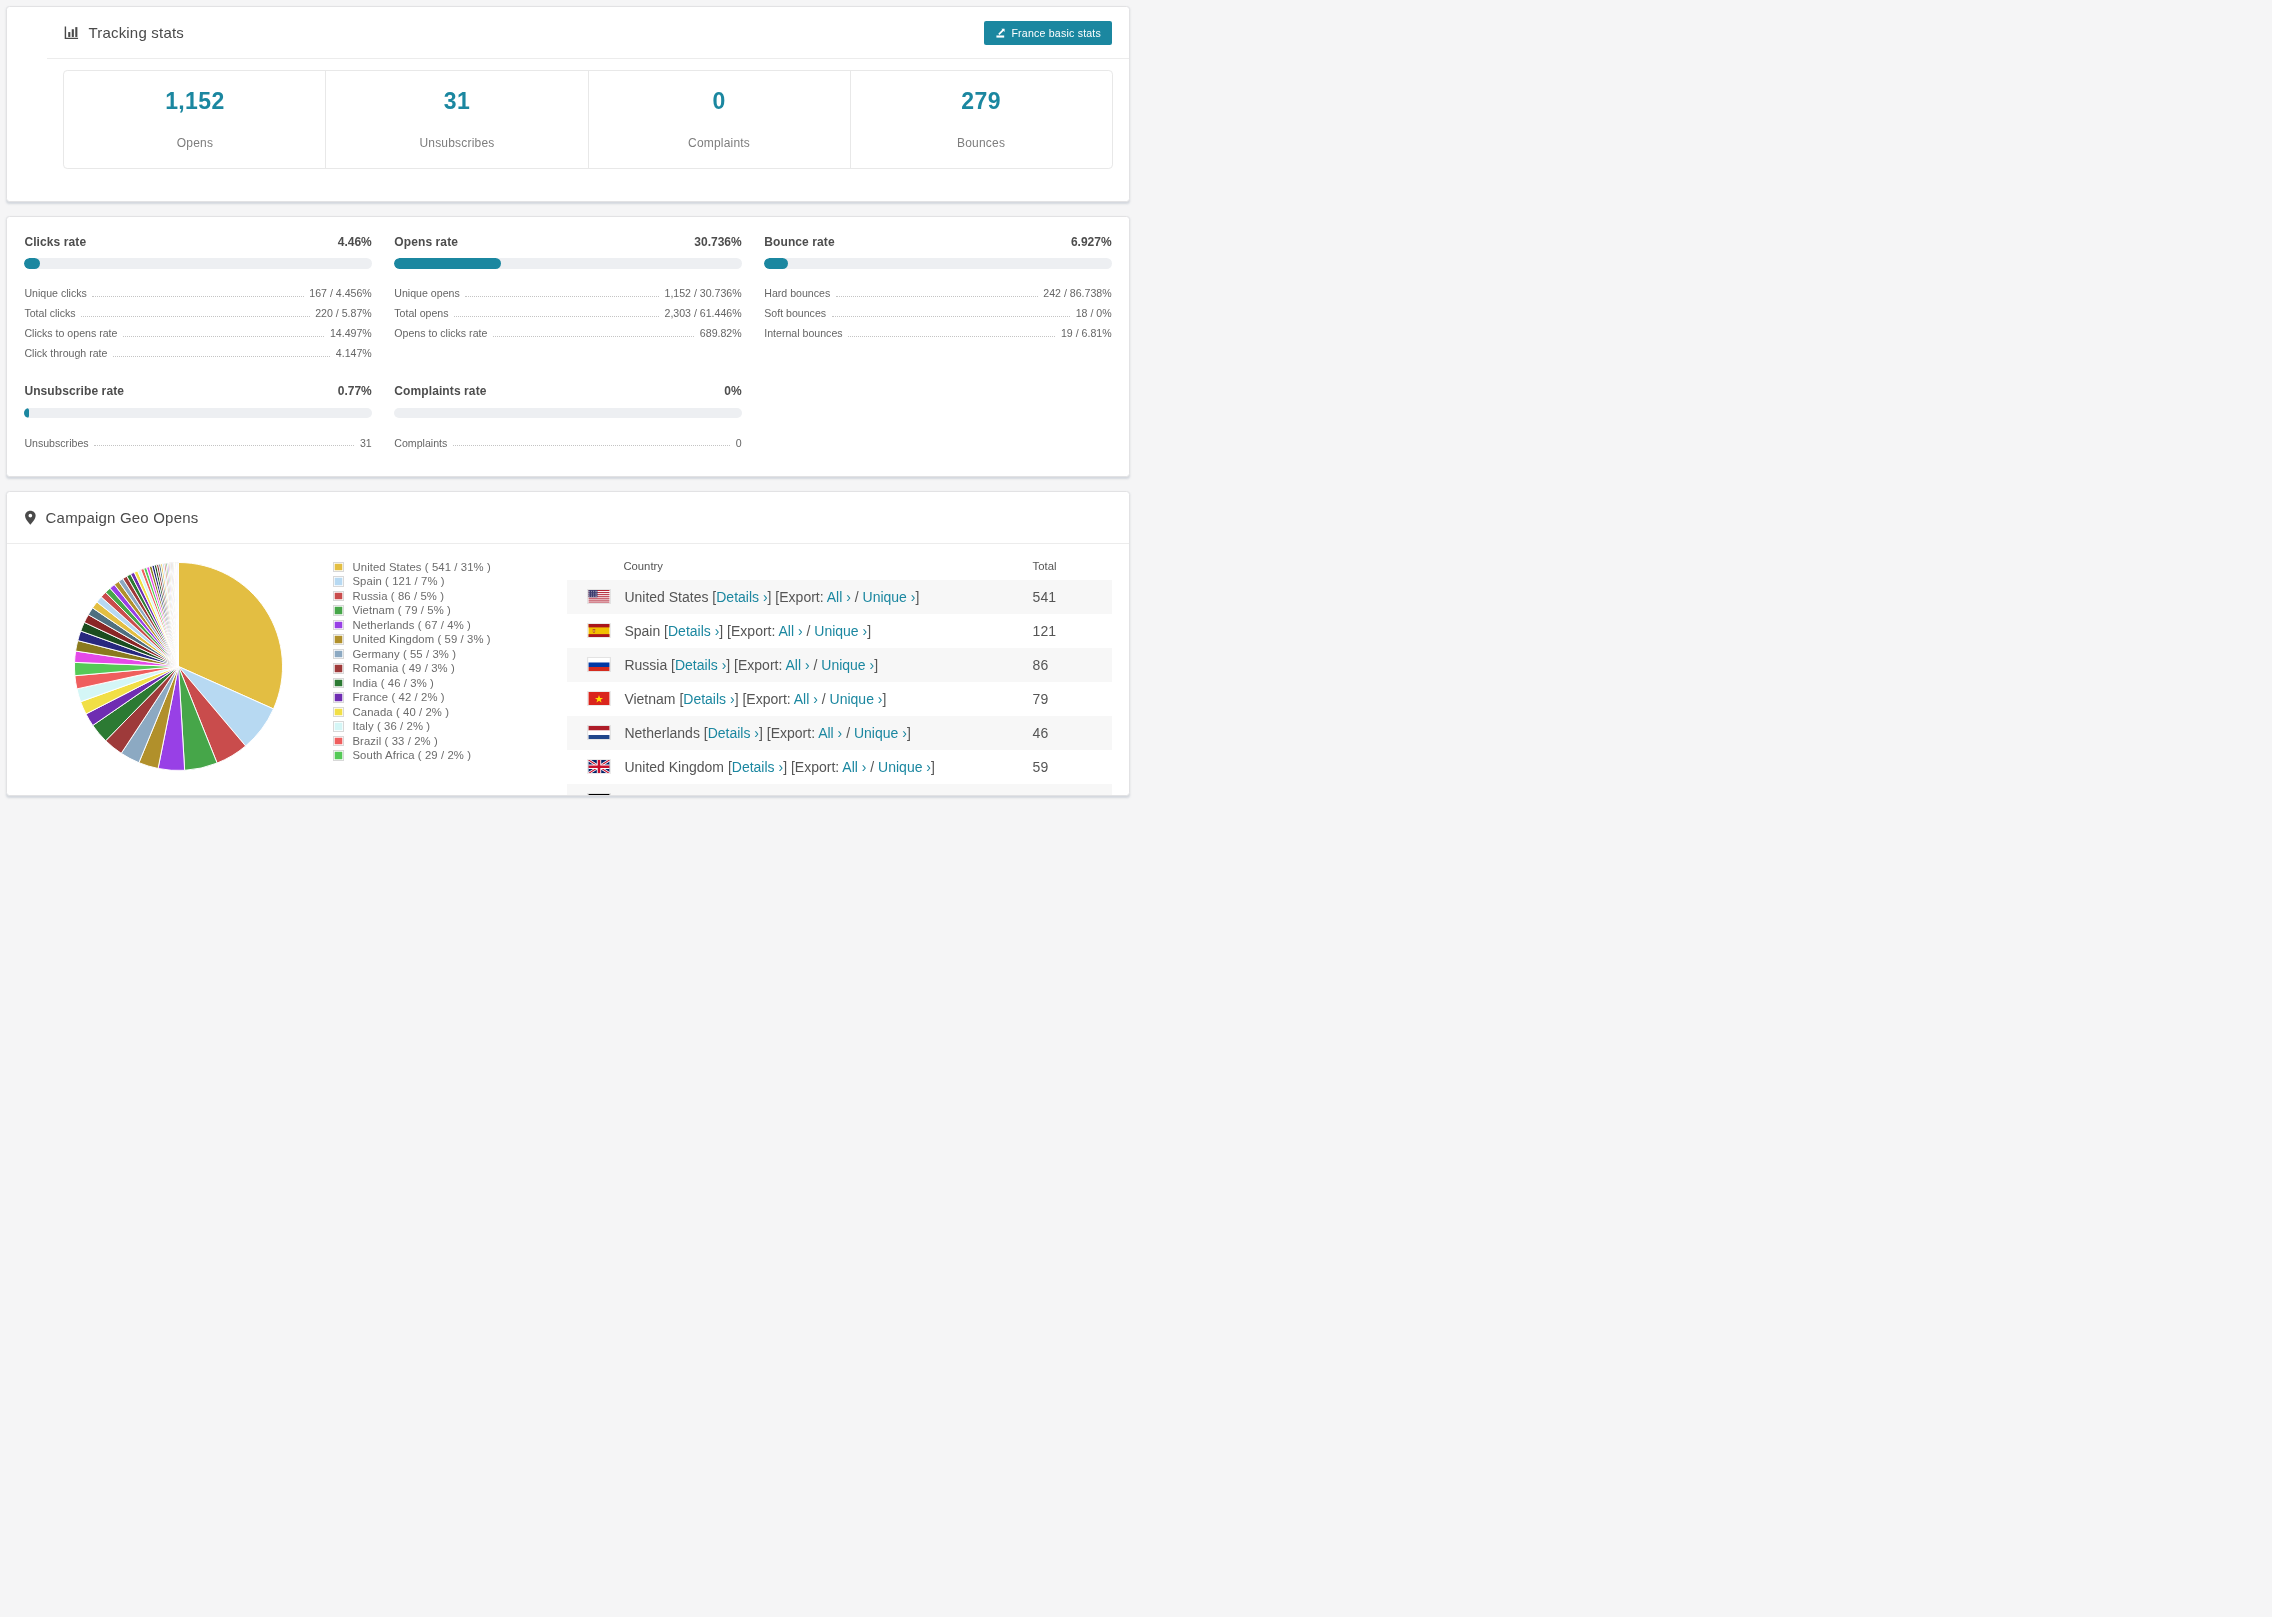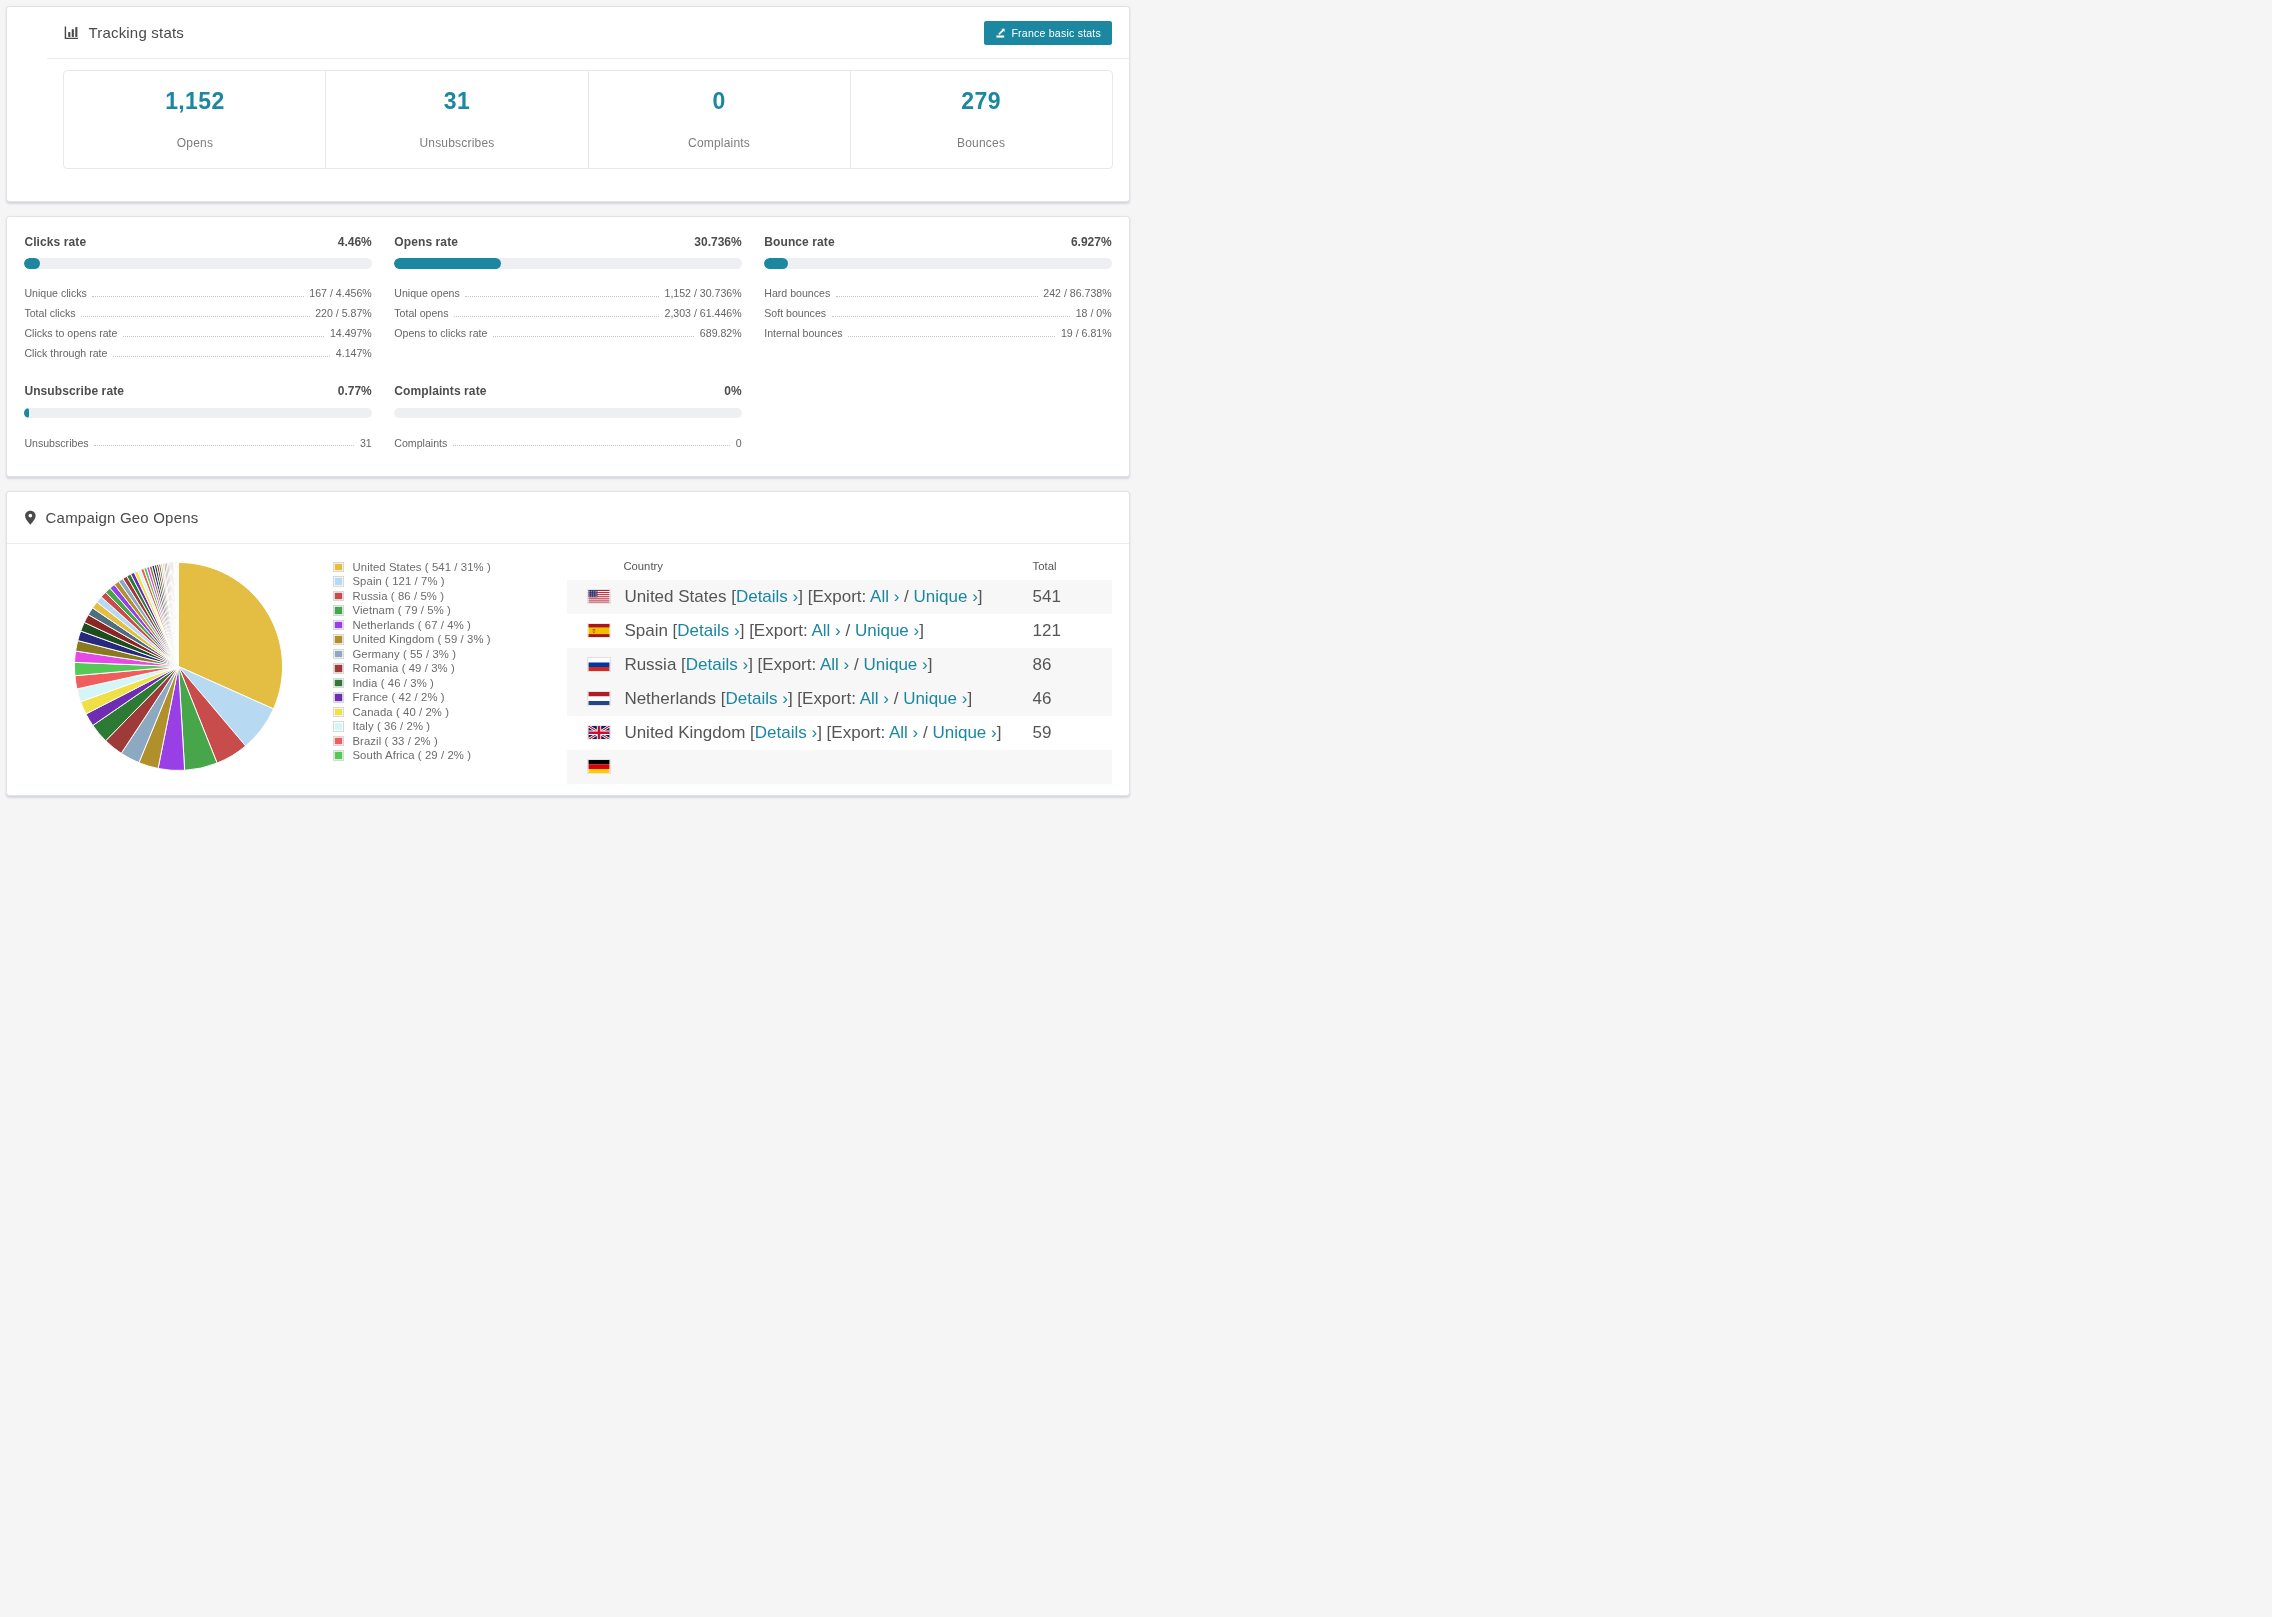--- a/index.html
+++ b/index.html
@@ -82,21 +82,21 @@
   .legend { width:234px; padding-top:7px; }
   .legend-item { display:flex; align-items:center; height:14.5px; cursor:pointer; }
   .legend-swatch {
     width:10.6px; height:10.6px; flex:0 0 auto; margin-right:8.5px;
     border:1.4px solid #d8d8d8; box-shadow:inset 0 0 0 0.7px #fff;
   }
   .legend-text { font-size:11.3px; color:#6b6b6b; white-space:nowrap; letter-spacing:0.1px; }
 
   .geo-table { flex:1; height:244px; overflow:hidden; }
   .t-header { display:flex; align-items:center; height:27px; font-size:11.3px; color:#555; }
-  .t-row { display:flex; align-items:center; height:34px; font-size:17px; color:#555; }
+  .t-row { display:flex; align-items:center; height:34px; font-size:14px; color:#555; }
   .t-row.striped { background:#f7f7f7; }
   .flag-cell { width:37px; margin-left:20px; flex:0 0 auto; display:flex; align-items:center; }
   .country-cell { flex:1; white-space:nowrap; }
   .total-cell { width:79px; flex:0 0 auto; }
   .t-header .country-cell { margin-left:56px; }
   a.lnk { color:#1b87a0; text-decoration:none; cursor:pointer; }
   .flag { display:block; border:0.7px solid rgba(0,0,0,.08); }
 </style>
 </head>
 <body>
@@ -465,20 +465,30 @@
             <span class="flag-cell">
               <svg class="flag" width="24" height="15.5" viewBox="0 0 34 22">
                 <rect width="34" height="7.33" fill="#fff"></rect>
                 <rect y="7.33" width="34" height="7.33" fill="#0039a6"></rect>
                 <rect y="14.66" width="34" height="7.34" fill="#d52b1e"></rect>
               </svg>
             </span>
             <span class="country-cell"><span>Russia</span> [<a class="lnk">Details ›</a>] [Export: <a class="lnk">All ›</a> / <a class="lnk">Unique ›</a>]</span>
             <span class="total-cell">86</span>
           </div>
+          <div class="t-row">
+            <span class="flag-cell">
+              <svg class="flag" width="24" height="15.5" viewBox="0 0 34 22">
+                <rect width="34" height="22" fill="#da251d"></rect>
+                <path d="M17 5 L18.7 9.6 L23.6 9.7 L19.7 12.6 L21.2 17.3 L17 14.4 L12.8 17.3 L14.3 12.6 L10.4 9.7 L15.3 9.6 Z" fill="#ffde00"></path>
+              </svg>
+            </span>
+            <span class="country-cell"><span>Vietnam</span> [<a class="lnk">Details ›</a>] [Export: <a class="lnk">All ›</a> / <a class="lnk">Unique ›</a>]</span>
+            <span class="total-cell">79</span>
+          </div>
           <div class="t-row striped">
             <span class="flag-cell">
               <svg class="flag" width="24" height="15.5" viewBox="0 0 34 22">
                 <rect width="34" height="7.33" fill="#ae1c28"></rect>
                 <rect y="7.33" width="34" height="7.33" fill="#fff"></rect>
                 <rect y="14.66" width="34" height="7.34" fill="#21468b"></rect>
               </svg>
             </span>
             <span class="country-cell"><span>Netherlands</span> [<a class="lnk">Details ›</a>] [Export: <a class="lnk">All ›</a> / <a class="lnk">Unique ›</a>]</span>
             <span class="total-cell">46</span>

